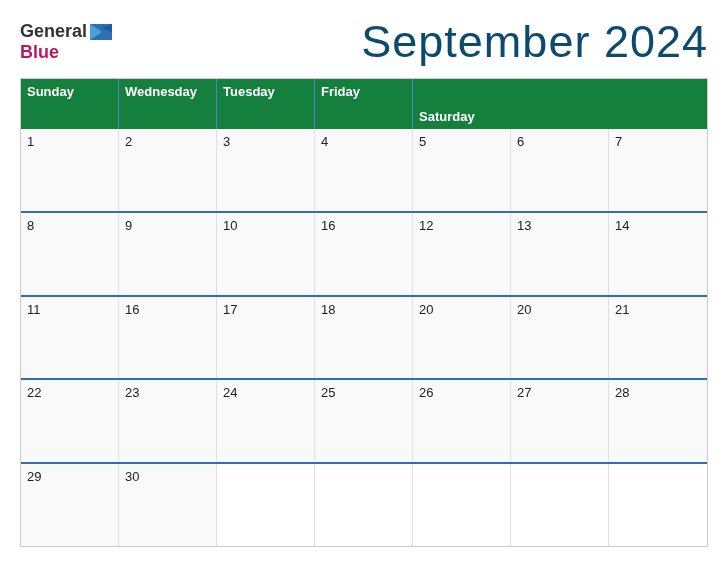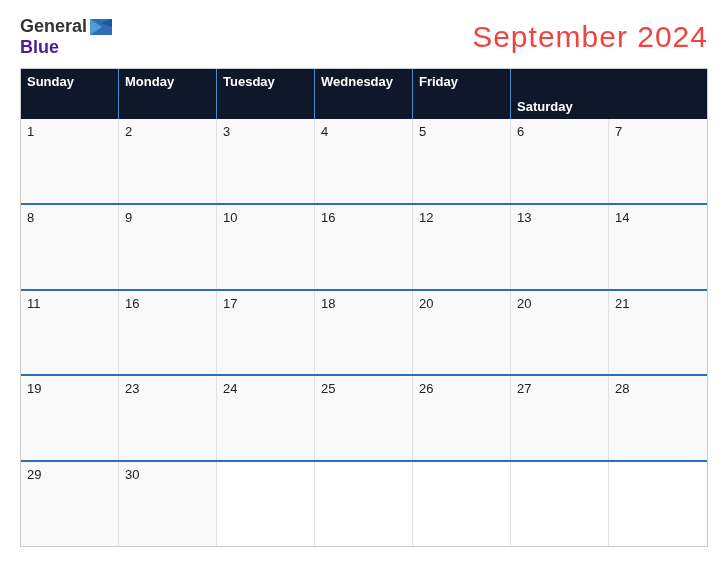--- a/index.html
+++ b/index.html
@@ -34,41 +34,41 @@
 
     .logo-text-general {
       font-size: 18px;
       font-weight: bold;
       color: #333333;
     }
 
     .logo-text-blue {
       font-size: 18px;
       font-weight: bold;
-      color: #4c1d95;
+      color: #be185d;
     }
 
     .month-title {
-      font-size: 30px;
+      font-size: 45px;
       font-weight: normal;
-      color: #ef4444;
+      color: #0c4a6e;
       letter-spacing: 1px;
     }
 
     .calendar {
       flex: 1;
       display: flex;
       flex-direction: column;
       border: 1px solid #cccccc;
     }
 
     .day-headers {
       display: grid;
       grid-template-columns: repeat(7, 1fr);
-      background: #0f172a;
+      background: #15803d;
     }
 
     .day-header {
       color: #ffffff;
       font-size: 13px;
       font-weight: bold;
       padding: 5px 6px;
       text-align: left;
       border-right: 1px solid #4a88cc;
     }
@@ -151,23 +151,22 @@
         </svg>
       </div>
       <span class="logo-text-blue">Blue</span>
     </div>
     <div class="month-title">September 2024</div>
   </div>
 
   <div class="calendar">
     <div class="day-headers">
       <div class="day-header">Sunday</div>
-      <div class="day-header">Monday</div>
+      <div class="day-header">Wednesday</div>
       <div class="day-header">Tuesday</div>
-      <div class="day-header">Wednesday</div>
       <div class="day-header">Friday</div>
       <div class="day-header">Saturday</div>
     </div>
     <div class="calendar-body">
 
       <div class="week-row">
         <div class="day-cell"><span class="day-number">1</span></div>
         <div class="day-cell"><span class="day-number">2</span></div>
         <div class="day-cell"><span class="day-number">3</span></div>
         <div class="day-cell"><span class="day-number">4</span></div>
@@ -190,21 +189,21 @@
         <div class="day-cell"><span class="day-number">11</span></div>
         <div class="day-cell"><span class="day-number">16</span></div>
         <div class="day-cell"><span class="day-number">17</span></div>
         <div class="day-cell"><span class="day-number">18</span></div>
         <div class="day-cell"><span class="day-number">20</span></div>
         <div class="day-cell"><span class="day-number">20</span></div>
         <div class="day-cell"><span class="day-number">21</span></div>
       </div>
 
       <div class="week-row">
-        <div class="day-cell"><span class="day-number">19</span></div>
+        <div class="day-cell"><span class="day-number">22</span></div>
         <div class="day-cell"><span class="day-number">23</span></div>
         <div class="day-cell"><span class="day-number">24</span></div>
         <div class="day-cell"><span class="day-number">25</span></div>
         <div class="day-cell"><span class="day-number">26</span></div>
         <div class="day-cell"><span class="day-number">27</span></div>
         <div class="day-cell"><span class="day-number">28</span></div>
       </div>
 
       <div class="week-row">
         <div class="day-cell"><span class="day-number">29</span></div>

